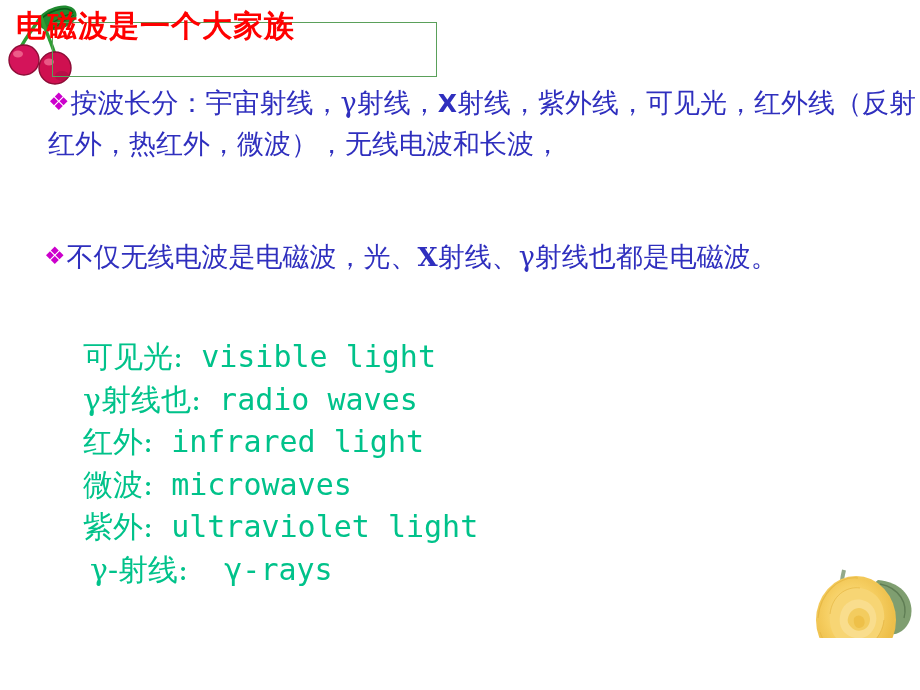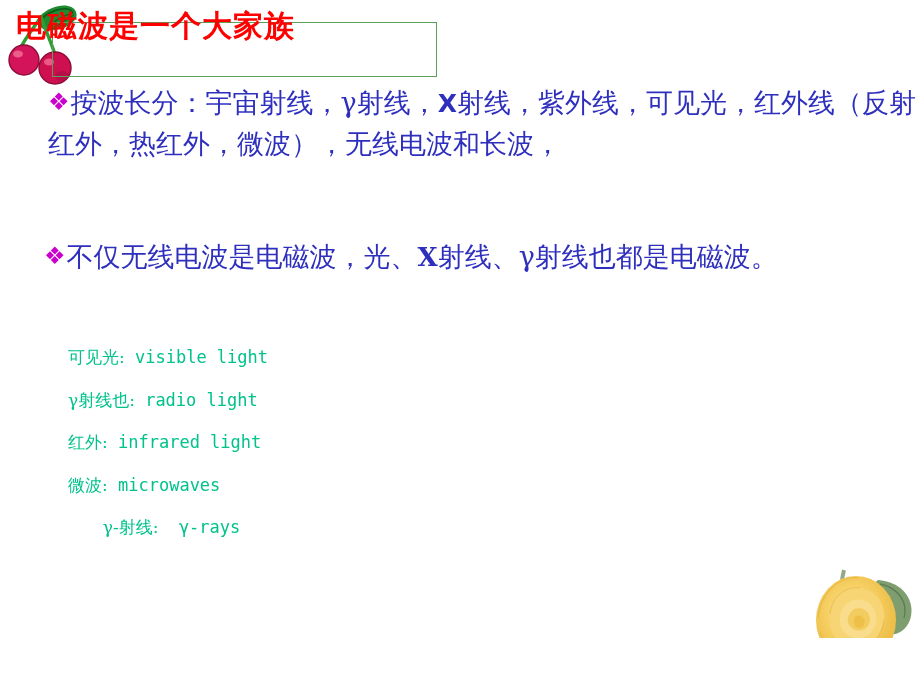--- a/index.html
+++ b/index.html
@@ -79,36 +79,36 @@
   }
   .latin-bold-serif {
     font-family: "DejaVu Serif", "Liberation Serif", serif;
     font-weight: bold;
     font-size: 26px;
   }
 
   
   #vocab-list {
     position: absolute;
-    left: 68px;
+    left: 83px;
     top: 336px;
     color: #00c28a;
     font-family: "DejaVu Sans Mono", "Liberation Mono", monospace;
-    font-size: 17px;
+    font-size: 30px;
     line-height: 42.5px;
     white-space: nowrap;
   }
   .vocab-row { display: block; }
   .vocab-cn {
     font-family: "DejaVu Serif", "Liberation Serif", serif;
   }
   .vocab-en {
     font-family: "DejaVu Sans Mono", "Liberation Mono", monospace;
   }
-  #vocab-row-7 { padding-left: 7px; text-align: center; }
+  #vocab-row-7 { padding-left: 7px; }
 
   
   #rose {
     position: absolute;
     left: 800px;
     top: 558px;
     width: 120px;
     height: 132px;
   }
 </style>
@@ -145,23 +145,24 @@
   <div id="para-1" class="bullet-para">
     <span class="bullet-mark">❖</span><span>按波长分：宇宙射线，γ射线，</span><span class="latin-bold">X</span><span>射线，紫外线，</span><span>可见光，红外线（反射红外，热红外，微波），</span><span>无线电波和长波，</span>
   </div>
 
   <div id="para-2" class="bullet-para">
     <span class="bullet-mark">❖</span><span>不仅无线电波是电磁波，光、</span><span class="latin-bold-serif">X</span><span>射线、γ射线也</span><span>都是电磁波。</span>
   </div>
 
   <div id="vocab-list">
     <span class="vocab-row" id="vocab-row-1"><span class="vocab-cn">可见光:</span> <span class="vocab-en">visible light</span></span>
-    <span class="vocab-row" id="vocab-row-2"><span class="vocab-cn">γ射线也:</span> <span class="vocab-en">radio light</span></span>
+    <span class="vocab-row" id="vocab-row-2"><span class="vocab-cn">γ射线也:</span> <span class="vocab-en">radio waves</span></span>
     <span class="vocab-row" id="vocab-row-4"><span class="vocab-cn">红外:</span> <span class="vocab-en">infrared light</span></span>
     <span class="vocab-row" id="vocab-row-3"><span class="vocab-cn">微波:</span> <span class="vocab-en">microwaves</span></span>
+    <span class="vocab-row" id="vocab-row-5"><span class="vocab-cn">紫外:</span> <span class="vocab-en">ultraviolet light</span></span>
     <span class="vocab-row" id="vocab-row-7"><span class="vocab-cn">γ-射线:</span>&nbsp; <span class="vocab-en">γ-rays</span></span>
   </div>
 
   <div id="rose">
     <svg width="120" height="132" viewBox="0 0 120 132" xmlns="http://www.w3.org/2000/svg">
       <defs>
         <radialGradient id="petalGrad" cx="45%" cy="42%" r="62%">
           <stop offset="0%" stop-color="#fae39a"></stop>
           <stop offset="55%" stop-color="#f6cf63"></stop>
           <stop offset="100%" stop-color="#eab941"></stop>

